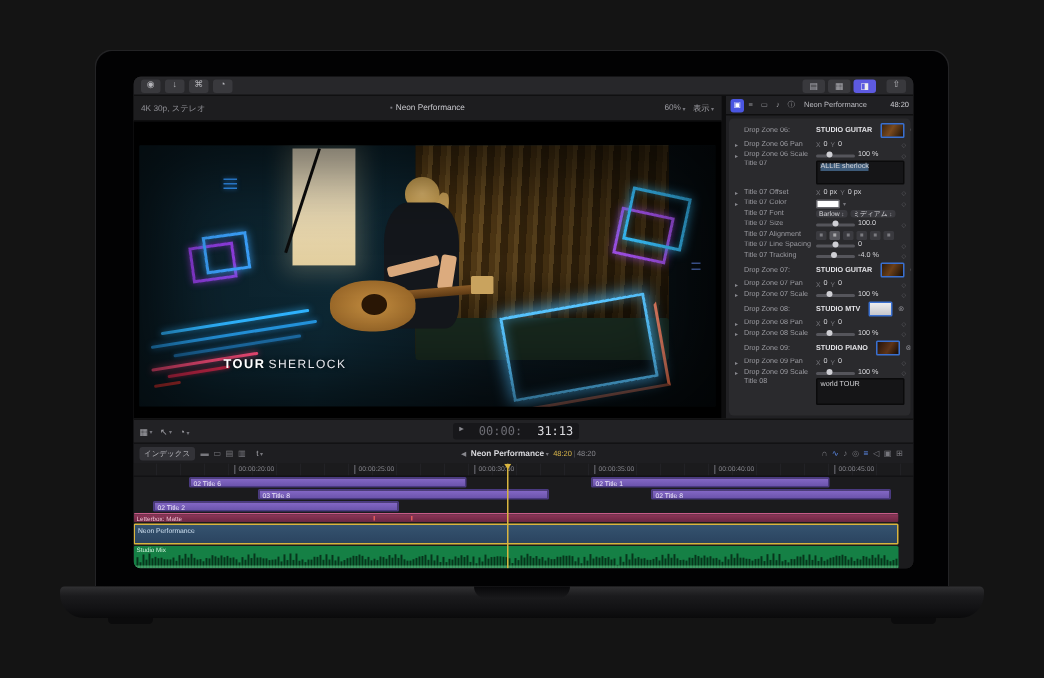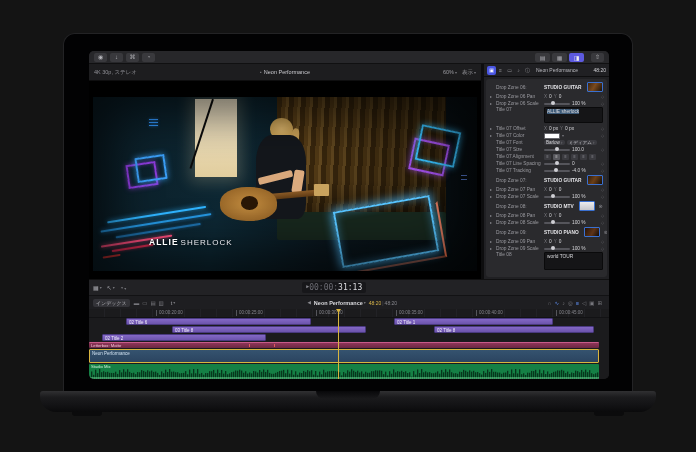--- a/index.html
+++ b/index.html
@@ -112,21 +112,21 @@
   .tbox .box{flex:1;background:#151517;border:1px solid #0a0a0b;border-radius:1px;margin-right:2px;color:#d6d6da;font-size:4.8px;padding:1px 2px;}
   .sel{background:#3d5a78;}
   .fontval{background:#3a3a3f;border-radius:2px;color:#d6d6da;font-size:4.5px;padding:0 2px;display:inline-flex;align-items:center;gap:1px;white-space:nowrap;}
   .updn{color:#98989e;font-size:4px;}
   .swatch{width:16px;height:6px;background:#fff;border:1px solid #66666c;border-radius:1px;}
   .alignbtn{width:7px;height:6px;background:#3a3a3f;border-radius:1px;color:#b5b5ba;font-size:4px;display:inline-flex;align-items:center;justify-content:center;}
   .alignbtn.on{background:#56565c;color:#eee;}
   
   .tl-row1{height:16px;background:#222225;border-top:1px solid #101011;display:flex;align-items:center;padding:0 4px;position:relative;flex:0 0 auto;}
   .tool{background:none;border:none;color:#a5a5ab;font-size:6px;display:inline-flex;align-items:center;gap:1px;margin-right:5px;padding:0;}
-  .tc{position:absolute;left:41%;display:flex;align-items:flex-start;gap:0;background:#17171a;border-radius:2px;padding:1px 4px;font-family:"DejaVu Sans Mono",monospace;}
+  .tc{position:absolute;left:41%;display:flex;align-items:flex-start;gap:10px;background:#17171a;border-radius:2px;padding:1px 4px;font-family:"DejaVu Sans Mono",monospace;}
   .tc-play{color:#88888e;font-size:5px;}
   .tc-dim{color:#6b6b72;font-size:8px;}
   .tc-val{color:#dcdce0;font-size:8px;}
   .tl-row2{height:14px;background:#1e1e21;border-top:1px solid #121214;display:flex;align-items:center;padding:0 4px;position:relative;flex:0 0 auto;}
   .idx{background:#333338;border:none;border-radius:2px;color:#b5b5ba;font-size:5px;padding:1px 3px;margin-right:4px;}
   .r2ic{color:#77777d;font-size:5.5px;margin-right:3px;}
   .r2ic.active{color:#5d8df0;}
   .t-tool{background:none;border:none;color:#a5a5ab;font-size:5.5px;display:inline-flex;align-items:center;gap:1px;padding:0;margin-left:4px;}
   .proj-group{position:absolute;left:42%;display:flex;align-items:center;gap:3px;}
   .back{color:#88888e;font-size:4.5px;}
@@ -227,21 +227,21 @@
                     <span></span>
                     <span></span>
                     <span></span>
                   </div>
                 <div class="dashR">
                     <span></span>
                     <span></span>
                   </div>
                 <div class="vignette"></div>
                 <div class="v-overlay-title">
-                  <span class="ot-first">ALLIE</span><span class="ot-last">SHERLOCK</span>
+                  <span class="ot-first">TOUR</span><span class="ot-last">SHERLOCK</span>
                 </div>
               </div>
             </div>
           </div>
           <div class="divider"></div>
           <div class="inspector">
             <div class="i-header">
               <span id="insp-tabs"><span class="i-tab active">▣</span><span class="i-tab">≡</span><span class="i-tab">▭</span><span class="i-tab">♪</span><span class="i-tab">ⓘ</span></span>
               <span class="i-title">Neon Performance</span>
               <span class="i-time">48:20</span>

